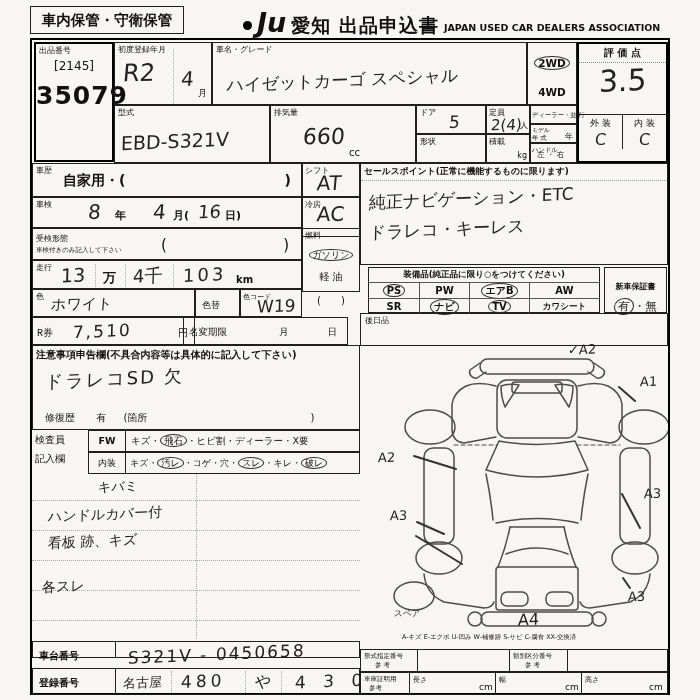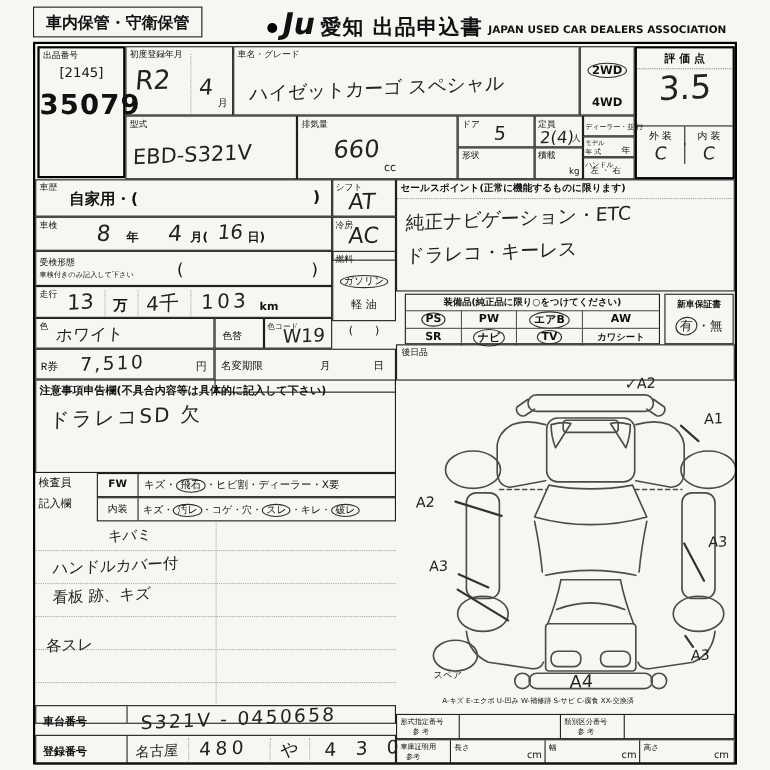--- a/index.html
+++ b/index.html
@@ -159,21 +159,21 @@
   </div>
   <div class="cell" style="left:240px;top:289px;width:62px;height:28px;">
     <span style="font-size:7px;position:absolute;left:2px;top:2px;">色コード</span>
     <span class="hw2" style="font-size:17px;position:absolute;left:16px;top:6px;">W19</span>
   </div>
   <div class="cell" style="left:32px;top:317px;width:163px;height:28px;">
     <span style="font-size:10px;position:absolute;left:4px;top:8px;font-family:Liberation Mono, monospace;">R券</span>
     <span class="hw2" style="font-size:17px;position:absolute;left:40px;top:3px;letter-spacing:2px;">7,510</span>
     <span style="font-size:10px;position:absolute;right:6px;top:8px;">円</span>
   </div>
-  <div class="cell" style="left:195px;top:317px;width:165px;height:40px;">
+  <div class="cell" style="left:183px;top:317px;width:165px;height:28px;">
     <span style="font-size:9.5px;position:absolute;left:5px;top:8px;">名変期限</span>
     <span style="font-size:9.5px;position:absolute;left:95px;top:8px;">月</span>
     <span style="font-size:9.5px;position:absolute;right:10px;top:8px;">日</span>
   </div>
 
   <div class="cell" style="left:302px;top:163px;width:58px;height:34px;">
     <span class="lbl" style="position:absolute;left:2px;top:2px;">シフト</span>
     <span class="hw" style="font-size:20px;position:absolute;left:14px;top:7px;">AT</span>
   </div>
   <div class="cell" style="left:302px;top:197px;width:58px;height:40px;">
@@ -218,32 +218,38 @@
         </div>
       <div class="eq-cell">
           <span class="circ">TV</span>
         </div>
       <div class="eq-cell" style="font-size:8.5px;">
           <span>カワシート</span>
         </div>
     </div>
   </div>
   <div class="cell" style="left:604px;top:267px;width:63px;height:46px;">
-    <div class="b" style="font-size:8px;text-align:center;margin-top:3px;">新車保証書</div>
+    <div class="b" style="font-size:8px;text-align:center;margin-top:13px;">新車保証書</div>
     <div style="text-align:center;margin-top:6px;font-size:11.5px;">
       <span class="hw circ">有</span><span>・</span><span>無</span>
     </div>
   </div>
   <div class="cell" style="left:360px;top:313px;width:308px;height:33px;">
     <span class="lbl" style="position:absolute;left:4px;top:2px;">後日品</span>
   </div>
 
   <div class="cell" style="left:32px;top:345px;width:328px;height:85px;">
     <div class="b" style="font-size:10px;padding:2px 3px;">注意事項申告欄(不具合内容等は具体的に記入して下さい)</div>
     <div style="margin:3px 0 0 12px;"><span class="hw2" style="font-size:18px;letter-spacing:2px;">ドラレコSD 欠</span></div>
+    <div style="position:absolute;left:12px;bottom:4px;font-size:10px;">
+      <span>修復歴</span>
+      <span style="margin-left:18px;">有</span>
+      <span style="margin-left:14px;">(箇所</span>
+      <span style="margin-left:160px;">)</span>
+    </div>
   </div>
 
   <div class="abs" style="left:32px;top:430px;width:56px;height:43px;font-size:10px;line-height:1.9;padding-left:3px;">
     <div>検査員</div>
     <div>記入欄</div>
   </div>
   <div class="cell" style="left:88px;top:430px;width:272px;height:22px;">
     <div class="insp-row" style="height:100%;">
       <span class="b" style="width:36px;text-align:center;border-right:1px solid #222;align-self:stretch;line-height:20px;">FW</span>
       <span style="padding-left:5px;">

